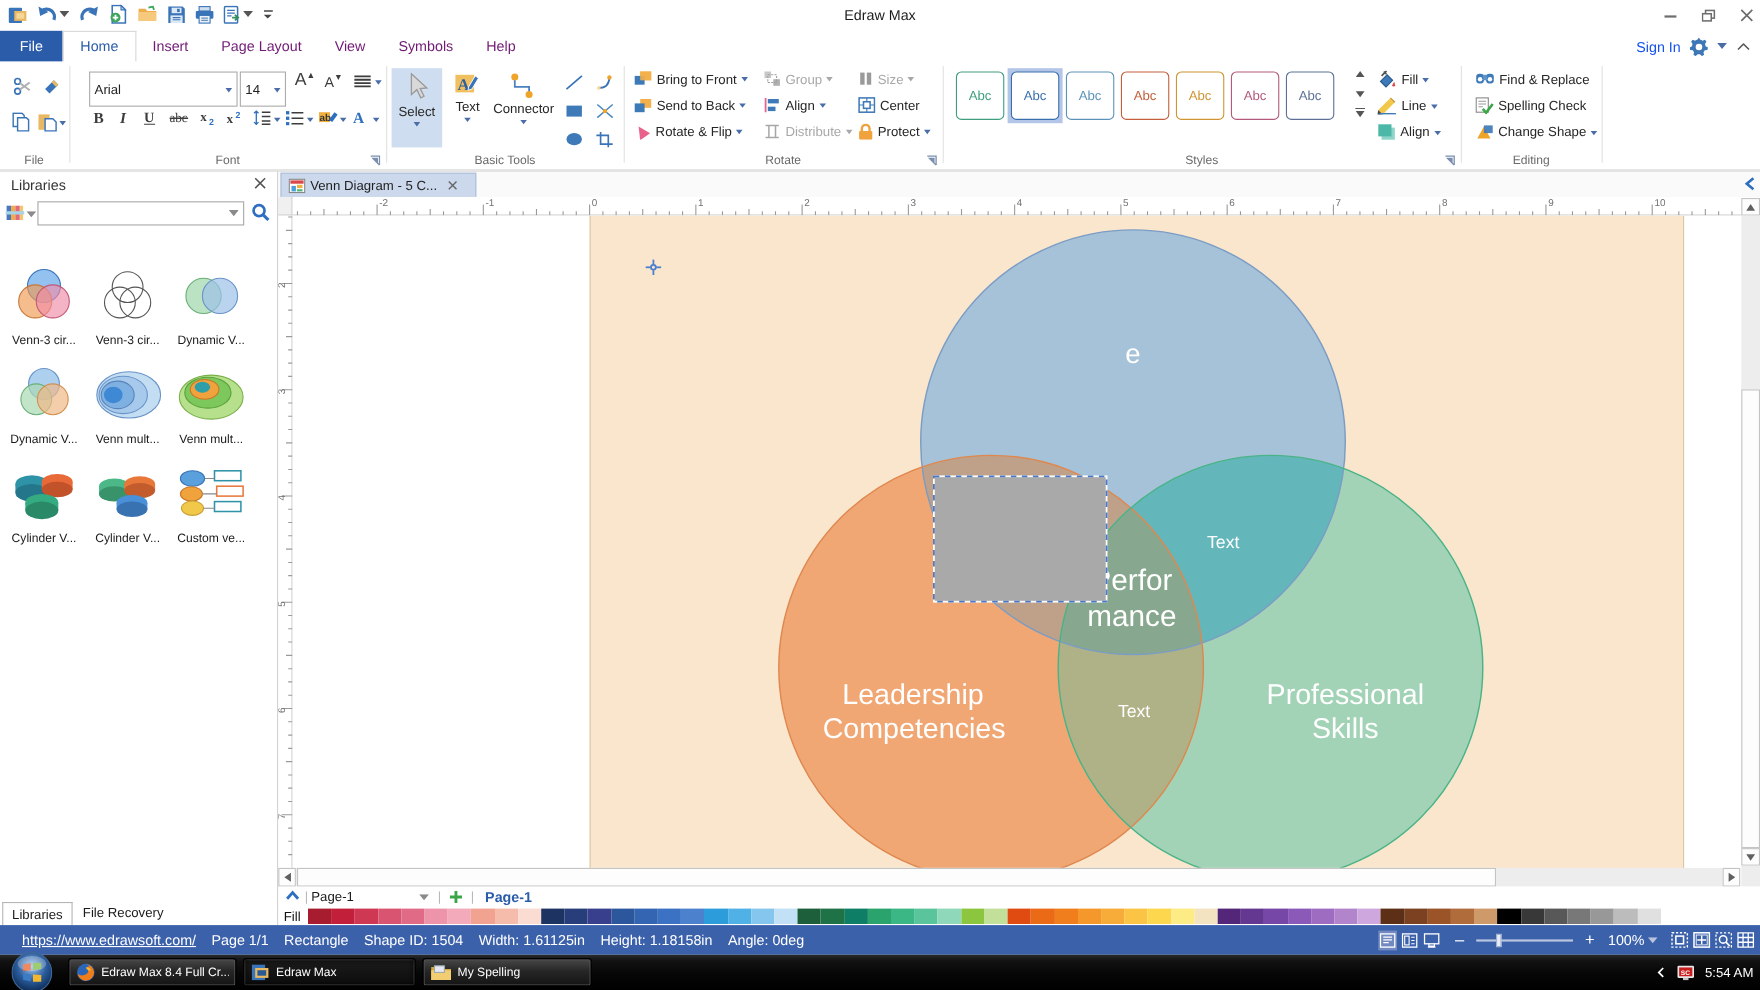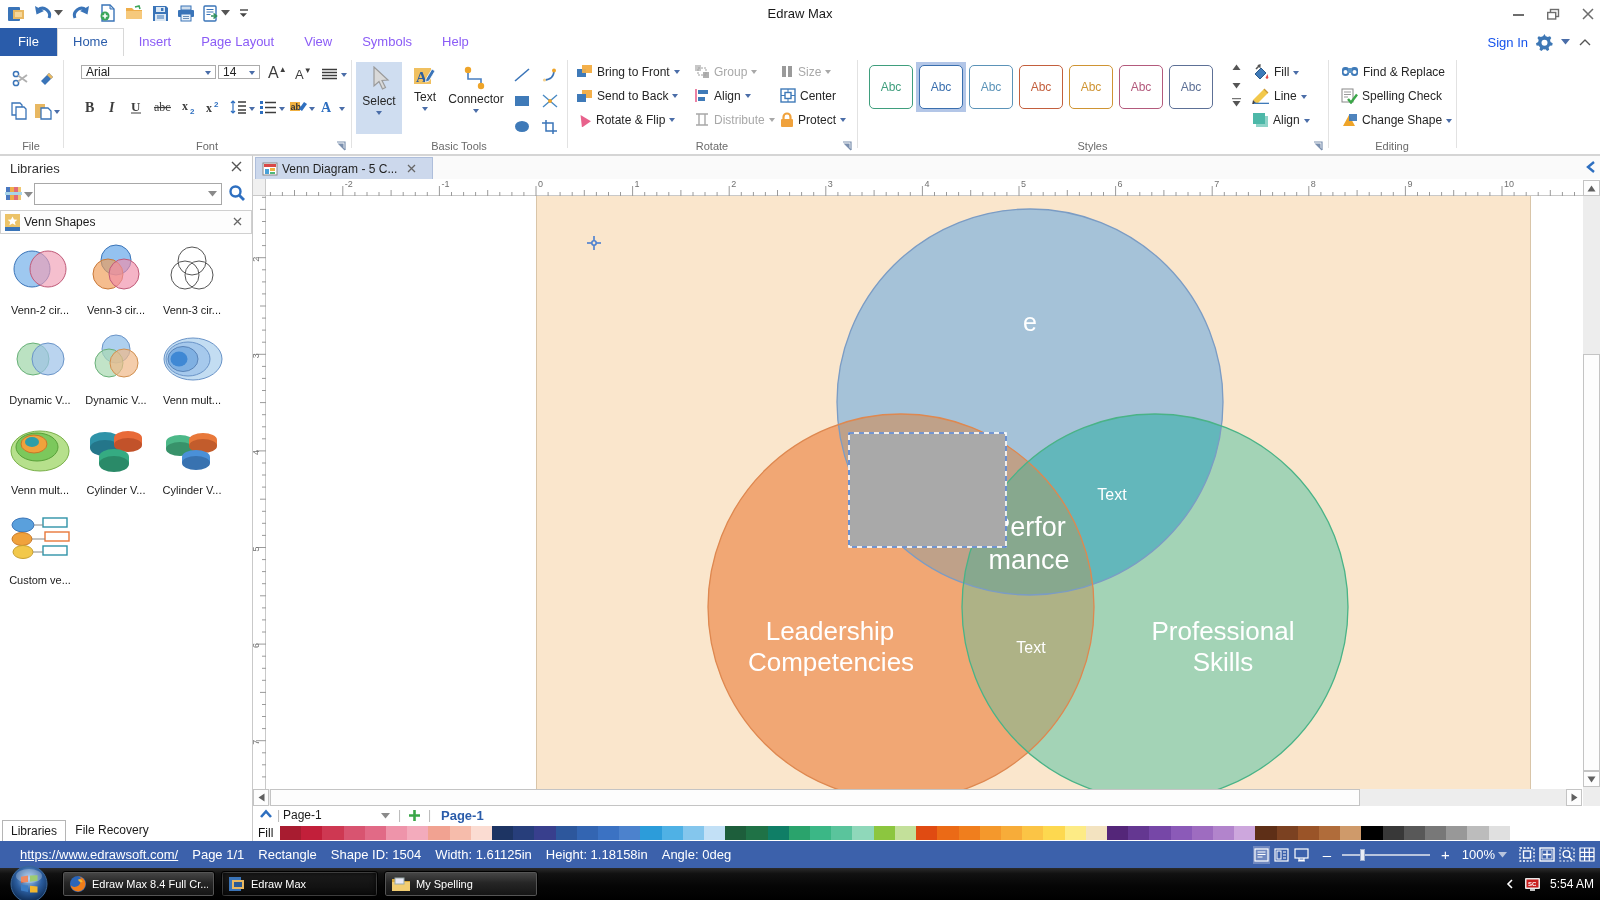--- a/index.html
+++ b/index.html
@@ -11,39 +11,39 @@
 
   
   #titlebar { position:absolute; left:0; top:0; width:1600px; height:28px; background:#ffffff; }
   #qat { position:absolute; left:6px; top:3px; display:flex; align-items:center; gap:6px; }
   .qat-btn { display:flex; align-items:center; gap:1px; padding:1px; }
   #window-title { position:absolute; left:0; top:0; width:1600px; height:28px; text-align:center; line-height:28px; font-size:13px; color:#1a1a1a; }
   #winbtns { position:absolute; right:6px; top:0; height:28px; display:flex; align-items:center; gap:22px; }
 
   
   #menubar { position:absolute; left:0; top:28px; width:1600px; height:28px; background:#fff; }
-  .menu-tab { float:left; height:28px; line-height:28px; padding:0 15px; font-size:13px; color:#8b5cf6; }
+  .menu-tab { float:left; height:28px; line-height:28px; padding:0 15px; font-size:13px; color:#701a75; }
   .menu-tab.file { background:#2a5caa; color:#fff; width:57px; text-align:center; padding:0; }
   .menu-tab.active { background:#fff; color:#2a5caa; border:1px solid #d8d8d8; border-bottom:none; line-height:26px; }
   #menubar-right { position:absolute; right:8px; top:0; height:28px; display:flex; align-items:center; gap:8px; }
   #signin { color:#1553ec; font-size:13px; }
 
   
   #ribbon { position:absolute; left:0; top:56px; width:1600px; height:99px; background:#fff; border-bottom:1px solid #d5d5d5; }
   .rgroup { position:absolute; top:0; height:98px; }
   .rdivider { position:absolute; top:4px; height:88px; width:1px; background:#e2e2e2; }
   .glabel { position:absolute; bottom:2px; left:0; right:0; text-align:center; font-size:11px; color:#6a6a6a; }
   .launcher { position:absolute; bottom:3px; right:4px; width:10px; height:10px; }
   .rbtn-lg { position:absolute; display:flex; flex-direction:column; align-items:center; width:48px; }
   .rbtn-lg .lab { font-size:12px; color:#262626; margin-top:2px; }
   .rbtn-row { position:absolute; display:flex; align-items:center; gap:4px; font-size:12px; color:#262626; white-space:nowrap; }
   .rbtn-row.disabled { color:#a8a8a8; }
   .dd { width:0; height:0; border-left:3.5px solid transparent; border-right:3.5px solid transparent; border-top:4px solid #4a6da8; margin-top:1px; }
   .dd.gray { border-top-color:#a8a8a8; }
-  .combo { background:#fff; border:1px solid #ababab; height:14px; display:flex; align-items:center; padding:0 4px; font-size:12px; color:#222; }
+  .combo { background:#fff; border:1px solid #ababab; height:32px; display:flex; align-items:center; padding:0 4px; font-size:12px; color:#222; }
   .combo .dd { margin-left:auto; }
   .abc-box { width:44px; height:44px; border-radius:5px; background:#fff; display:flex; align-items:center; justify-content:center; font-size:12px; }
   #styles-strip { position:absolute; display:flex; gap:0; }
 
   
   #leftpanel { position:absolute; left:0; top:155px; width:253px; height:686px; background:#fff; border-right:1px solid #c9c9c9; border-top:1px solid #d5d5d5; }
   #lp-head { position:absolute; left:0; top:0; width:100%; height:26px; }
   #lp-title { position:absolute; left:10px; top:5px; font-size:13px; color:#333; }
   #lp-close { position:absolute; right:10px; top:5px; }
   #lp-search { position:absolute; left:0; top:26px; width:100%; height:26px; }
@@ -699,47 +699,21 @@
             <path d="M0 0 h9 l-4.5 5.5 z" fill="#8a8a8a"></path>
           </svg>
         </span>
       <span class="ic abs" style="left:228px;top:2px;">
           <svg width="18" height="18" viewBox="0 0 18 18" xmlns="http://www.w3.org/2000/svg">
             <circle cx="7.5" cy="7.5" r="5" fill="none" stroke="#2e6fc0" stroke-width="2.4"></circle>
             <path d="M11.5 11.5 L16 16" stroke="#2e6fc0" stroke-width="2.8"></path>
           </svg>
         </span>
     </div>
-    <div id="venn-section-bar">
-      <span class="ic abs" style="left:4px;top:3px;">
-          <svg width="15" height="17" viewBox="0 0 15 17" xmlns="http://www.w3.org/2000/svg">
-            <rect x="0" y="0" width="15" height="14" fill="#ecc368"></rect>
-            <rect x="0" y="13" width="15" height="4" fill="#3a74b8"></rect>
-            <path d="M7.5 2.5 l1.5 3 3.3 .3 -2.5 2.2 .8 3.3 -3.1 -1.8 -3.1 1.8 .8 -3.3 -2.5 -2.2 3.3 -.3 z" fill="#fff"></path>
-          </svg>
-        </span>
-      <span class="abs" style="left:23px;top:4px;font-size:12px;color:#1a1a1a;">Venn Shapes</span>
-      <span class="ic abs" style="right:9px;top:6px;">
-          <svg width="9" height="9" viewBox="0 0 9 9" xmlns="http://www.w3.org/2000/svg">
-            <path d="M1 1 L8 8 M8 1 L1 8" stroke="#666" stroke-width="1.3"></path>
-          </svg>
-        </span>
-    </div>
     <div id="lib-grid">
-        <div class="lib-item">
-    <div class="lib-thumb">
-            <svg width="60" height="52" viewBox="0 0 60 52" xmlns="http://www.w3.org/2000/svg">
-              <g fill-opacity="0.65">
-                <circle cx="22" cy="26" r="18" fill="#6aabe8" stroke="#3a74b8"></circle>
-                <circle cx="38" cy="26" r="18" fill="#ef9cb4" stroke="#c05a78"></circle>
-              </g>
-            </svg>
-          </div>
-    <div class="lib-label">Venn-2 cir...</div>
-  </div>
         <div class="lib-item">
     <div class="lib-thumb">
             <svg width="60" height="56" viewBox="0 0 60 56" xmlns="http://www.w3.org/2000/svg">
               <g fill-opacity="0.65">
                 <circle cx="30" cy="19" r="15" fill="#5aa2e8" stroke="#3a74b8"></circle>
                 <circle cx="22" cy="33" r="15" fill="#f09a52" stroke="#c87838"></circle>
                 <circle cx="38" cy="33" r="15" fill="#ef8ca8" stroke="#c05a78"></circle>
               </g>
             </svg>
           </div>

